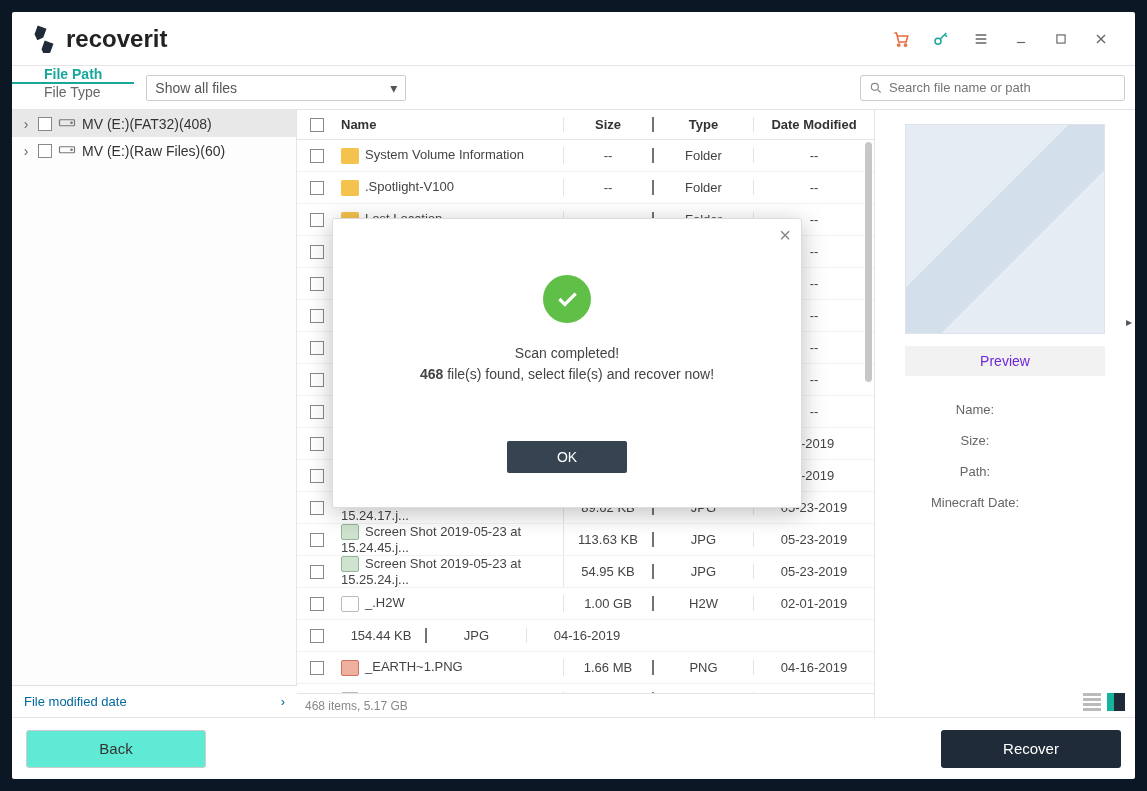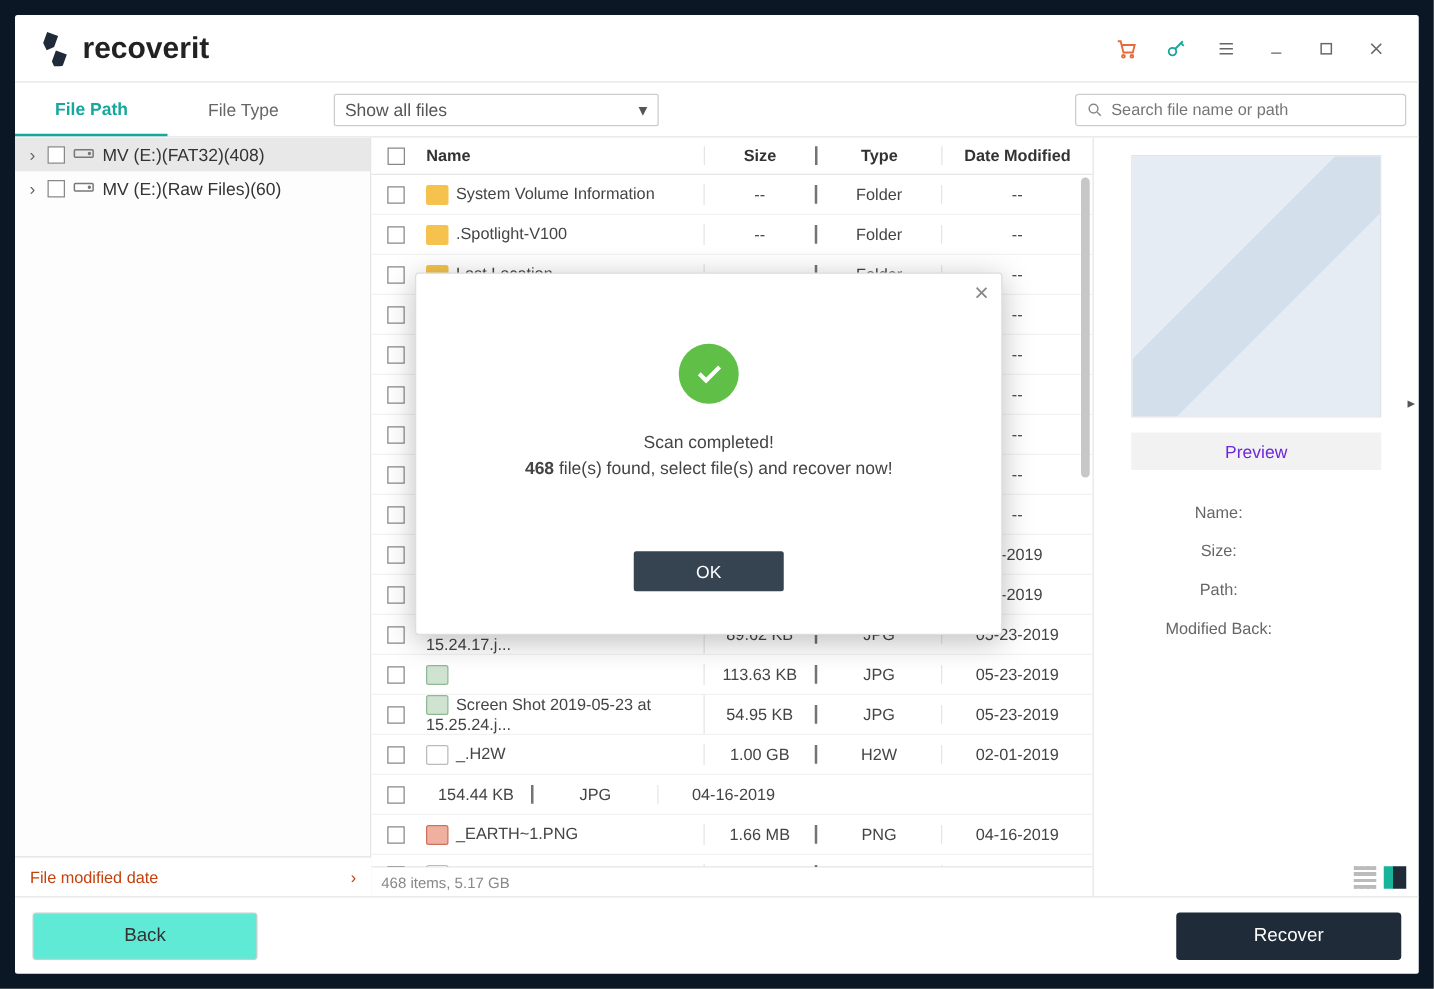--- a/index.html
+++ b/index.html
@@ -4,21 +4,21 @@
 <style>
 * { box-sizing: border-box; margin: 0; padding: 0; font-family: -apple-system, "Segoe UI", Arial, sans-serif; }
 body { background: #0b1724; padding: 12px; }
 .window { background: #fff; width: 1123px; height: 767px; margin: 0 auto; border-radius: 2px; display: flex; flex-direction: column; position: relative; }
 .titlebar { height: 54px; display:flex; align-items:center; padding:0 14px 0 18px; border-bottom:1px solid #e5e5e5;}
 .logo { display:flex; align-items:center; gap:8px; font-weight:700; color:#222; font-size:24px;}
 .logo svg { width:28px; height:28px; }
 .titlebar-spacer{flex:1;}
 .tb-icon{ width:40px; height:40px; display:flex; align-items:center; justify-content:center; color:#666; cursor:pointer;}
 .toolbar{ height:44px; display:flex; align-items:center; padding:0 10px 0 0; gap:12px; border-bottom:1px solid #e5e5e5;}
-.tabs{ display:flex; align-items:stretch; height:100%;}
+.tabs{ display:flex; align-items:stretch; height:100%;flex-direction:column;}
 .tab{ padding:0 32px; display:flex; align-items:center; color:#666; cursor:pointer; font-size:14px;}
 .tab.active{ color:#18a79a; border-bottom:2px solid #18a79a; font-weight:600;}
 .dropdown{ border:1px solid #ccc; border-radius:2px; height:26px; width:260px; display:flex; align-items:center; padding:0 8px; color:#555; font-size:14px; background:#fff; position:relative; cursor:pointer;}
 .dropdown .chev{ position:absolute; right:8px; }
 .toolbar-spacer{flex:1;}
 .search{ width:265px; height:26px; border:1px solid #ccc; border-radius:3px; display:flex; align-items:center; padding:0 8px; gap:6px; color:#888;}
 .search input{ border:none; outline:none; flex:1; font-size:13px; background:transparent;}
 .body{ flex:1; display:flex; overflow:hidden;}
 .sidebar{ width:285px; border-right:1px solid #e5e5e5; background:#fdfdfd; overflow:auto;}
 .tree-item{ display:flex; align-items:center; gap:6px; padding:5px 8px; font-size:14px; color:#333; cursor:pointer;}
@@ -43,21 +43,21 @@
 .ico.pic{ background:#f0b0a0; border:1px solid #d07060;}
 .status{ height:24px; font-size:12px; color:#888; padding:0 8px; display:flex; align-items:center; border-top:1px solid #e5e5e5;}
 .preview{ width:260px; padding:14px; display:flex; flex-direction:column; align-items:center;}
 .prev-img{ width:200px; height:210px; background:linear-gradient(135deg,#e6ecf3 40%,#d3dfeb 40% 60%,#e6ecf3 60%); border:1px solid #e0e4ea; margin-bottom:12px;}
 .prev-btn{ width:200px; height:30px; background:#f2f2f2; color:#6d28d9; border:none; font-size:14px;}
 .prev-labels{ width:100%; margin-top:18px; font-size:13px; color:#666;}
 .prev-labels div{ text-align:center; padding:8px 60px 8px 0; width: 150px; margin-left:auto; margin-right:auto;}
 .footer{ height:62px; border-top:1px solid #e5e5e5; display:flex; align-items:center; padding:0 14px; gap:12px; position:relative;}
 .back-btn{ width:180px; height:38px; background:#5eead4; border:1px solid #ccc; border-radius:3px; font-size:15px; color:#333; cursor:pointer;}
 .recover-btn{ width:180px; height:38px; background:#1f2b38; color:#fff; border:none; border-radius:3px; font-size:15px; margin-left:auto; cursor:pointer;}
-.sidebar-footer{ position:absolute; bottom:62px; left:0; width:285px; height:32px; border-top:1px solid #e0e0e0; display:flex; align-items:center; padding:0 12px; font-size:13px; color:#c2410c; background:#fff; cursor:pointer;}
+.sidebar-footer{ position:absolute; bottom:62px; left:0; width:285px; height:32px; border-top:1px solid #e0e0e0; display:flex; align-items:center; padding:0 12px; font-size:13px; color:#0369a1; background:#fff; cursor:pointer;}
 .sidebar-footer .chev{ margin-left:auto;}
 .view-icons{ position:absolute; right:10px; bottom:68px; display:flex; gap:6px;}
 .view-icons span{ width:18px; height:18px; display:inline-block; cursor:pointer;}
 .vi-grid{ background: repeating-linear-gradient(#bbb,#bbb 3px,#fff 3px,#fff 5px), repeating-linear-gradient(90deg,#bbb,#bbb 3px,#fff 3px,#fff 5px);}
 .vi-list{ background: linear-gradient(90deg,#17b39b 40%,#1f2b38 40%);}
 .scrollbar-thumb{ position:absolute; right:2px; top:2px; width:7px; height:240px; background:#c7c7c7; border-radius:4px;}
 .expand-arrow{ position:absolute; right:-1px; top:300px; width:14px; height:20px; display:flex; align-items:center; justify-content:center; color:#555; font-size:12px;}
 
 .overlay{ position:absolute; inset:0; pointer-events:none;}
 .modal{ position:absolute; left:320px; top:206px; width:470px; height:290px; background:#fff; border:1px solid #ddd; box-shadow:0 5px 24px rgba(0,0,0,.25); border-radius:3px; pointer-events:auto; display:flex; flex-direction:column; align-items:center; padding:18px 24px;}
@@ -276,21 +276,21 @@
             </div>
             <div class="c-name"><span class="ico img"></span><span>Screen Shot 2019-05-23 at 15.24.17.j...</span></div>
             <div class="c-size">89.62  KB</div>
             <div class="c-type">JPG</div>
             <div class="c-date">05-23-2019</div>
           </div>
           <div class="row">
             <div class="c-cb">
               <div class="cb"></div>
             </div>
-            <div class="c-name"><span class="ico img"></span></div>
+            <div class="c-name"><span class="ico img"></span><span>Screen Shot 2019-05-23 at 15.24.45.j...</span></div>
             <div class="c-size">113.63  KB</div>
             <div class="c-type">JPG</div>
             <div class="c-date">05-23-2019</div>
           </div>
           <div class="row">
             <div class="c-cb">
               <div class="cb"></div>
             </div>
             <div class="c-name"><span class="ico img"></span><span>Screen Shot 2019-05-23 at 15.25.24.j...</span></div>
             <div class="c-size">54.95  KB</div>
@@ -337,21 +337,21 @@
       <div class="status">468 items, 5.17  GB</div>
     </div>
 
     <div class="preview">
       <div class="prev-img"></div>
       <button class="prev-btn">Preview</button>
       <div class="prev-labels">
         <div>Name:</div>
         <div>Size:</div>
         <div>Path:</div>
-        <div>Modified Back:</div>
+        <div>Minecraft Date:</div>
       </div>
       <div class="expand-arrow">▸</div>
     </div>
   </div>
 
   <div class="sidebar-footer">
     <span>File modified date</span>
     <span class="chev">›</span>
   </div>
 

